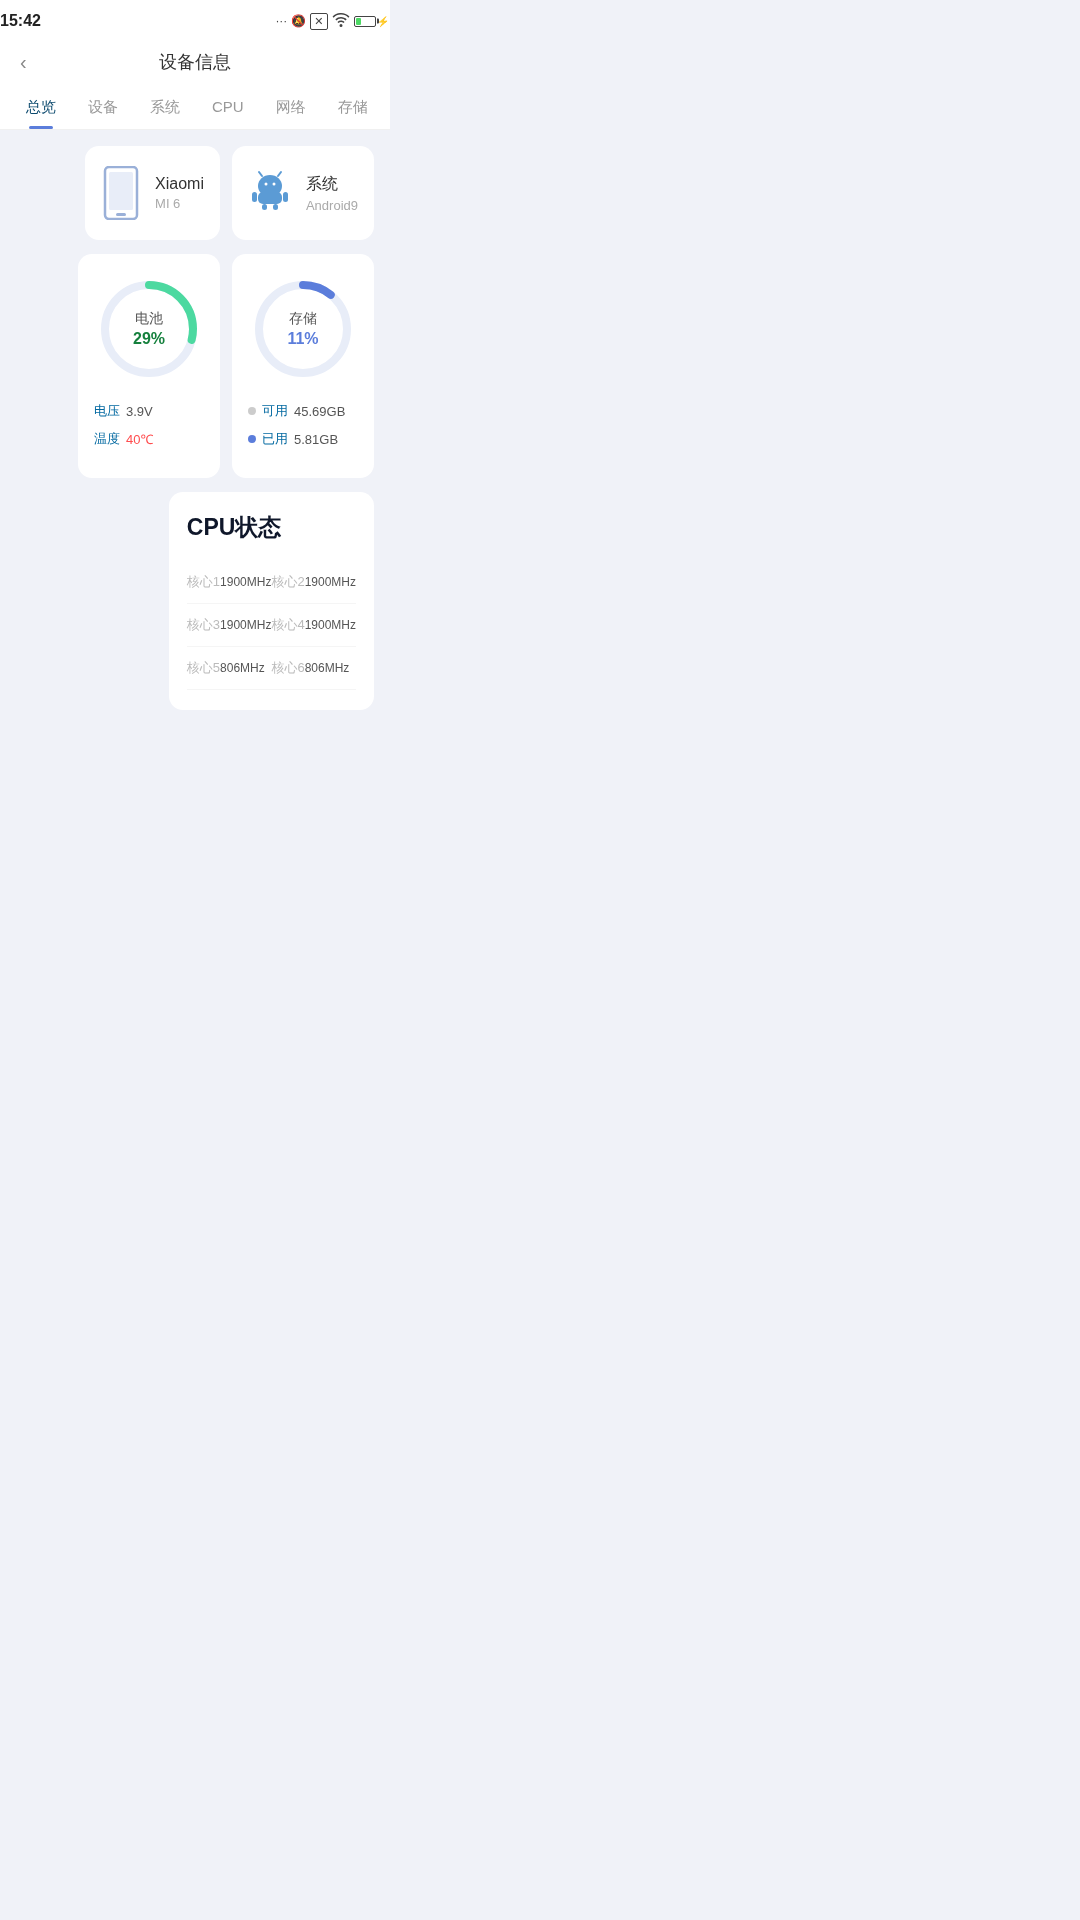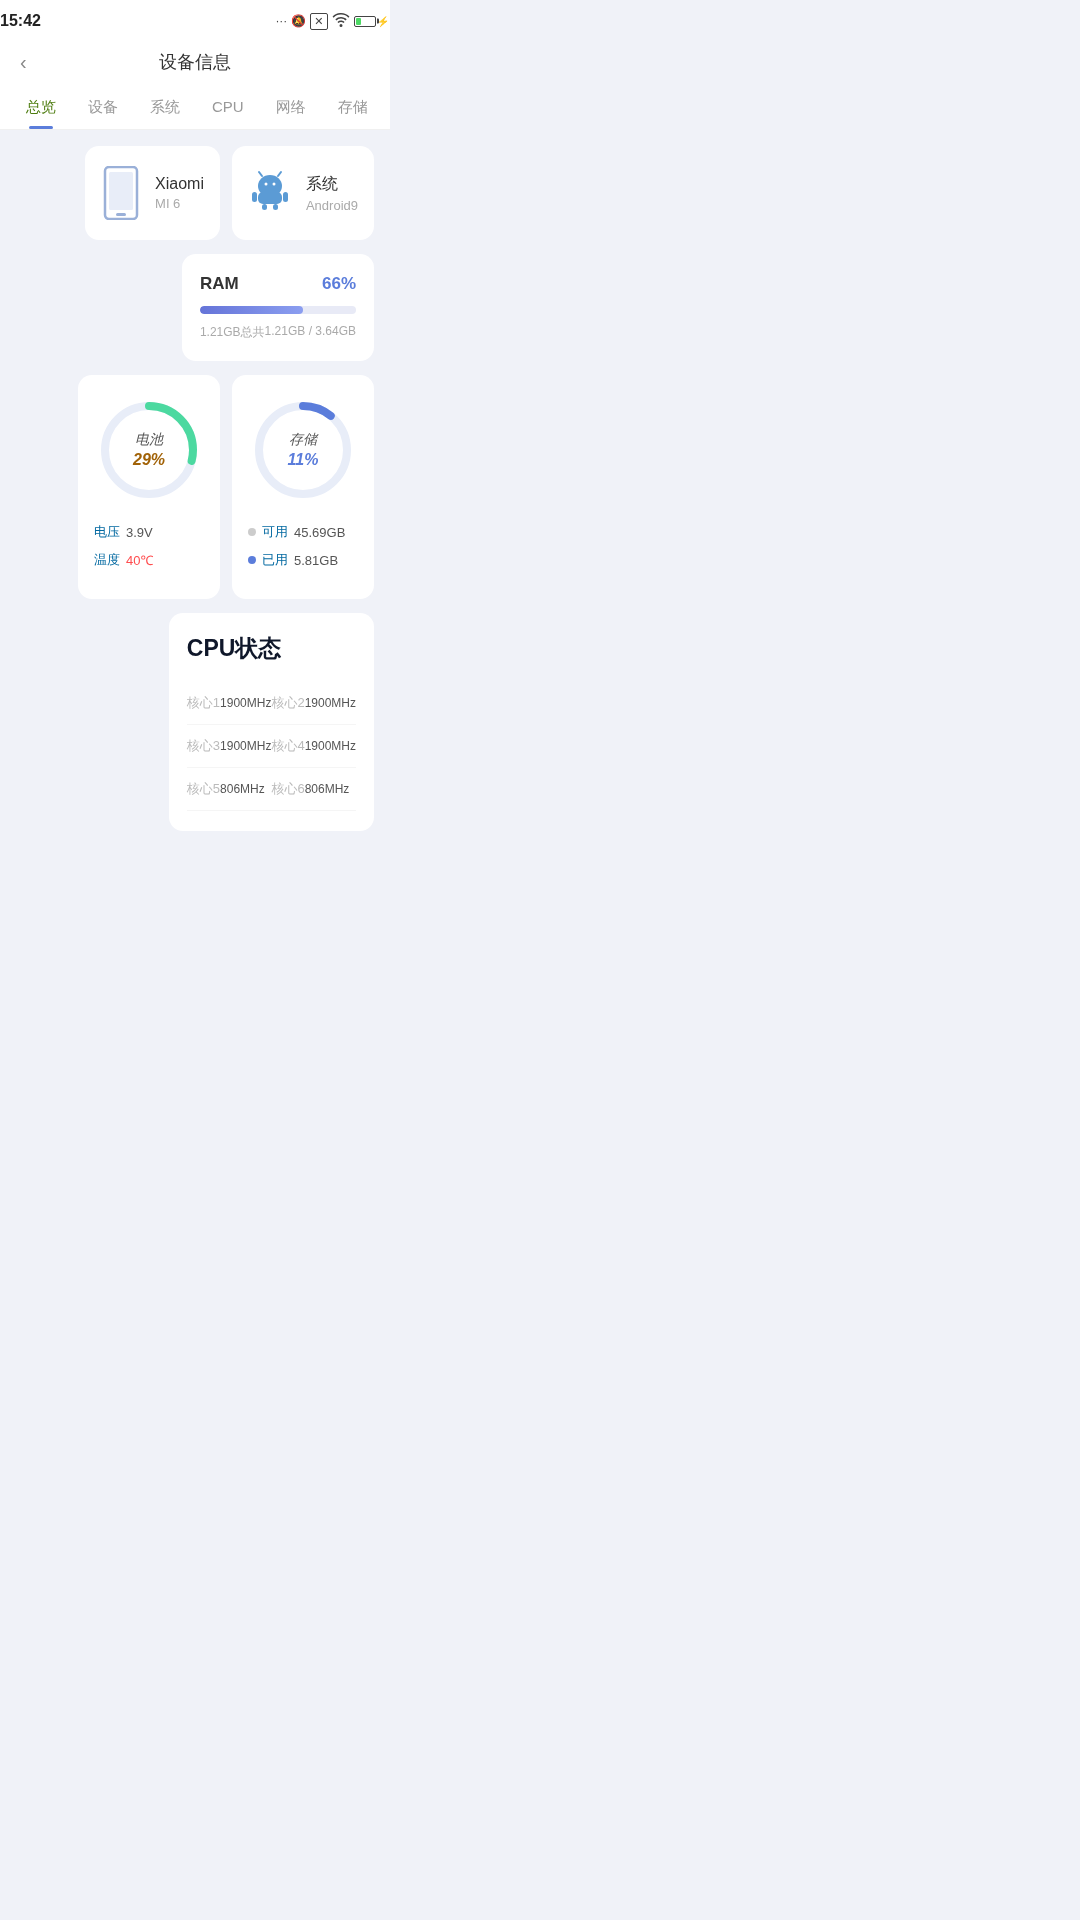--- a/index.html
+++ b/index.html
@@ -105,21 +105,21 @@
     .tab {
       padding: 12px 16px;
       font-size: 15px;
       color: #999;
       cursor: pointer;
       white-space: nowrap;
       position: relative;
       flex-shrink: 0;
     }
     .tab.active {
-      color: #4d7c0f;
+      color: #0c4a6e;
       font-weight: 500;
     }
     .tab.active::after {
       content: '';
       position: absolute;
       bottom: 0;
       left: 50%;
       transform: translateX(-50%);
       width: 24px;
       height: 3px;
@@ -244,32 +244,31 @@
       width: 110px;
       height: 110px;
       transform: rotate(-90deg);
     }
     .donut-label {
       position: absolute;
       top: 50%;
       left: 50%;
       transform: translate(-50%, -50%);
       text-align: center;
-      font-style: italic;
     }
     .donut-title {
       font-size: 14px;
       color: #555;
     }
     .donut-value {
       font-size: 16px;
       font-weight: 600;
       margin-top: 2px;
     }
-    .battery-color { color: #a16207; }
+    .battery-color { color: #15803d; }
     .storage-color { color: #5b7ddb; }
 
     .metric-detail {
       width: 100%;
     }
     .metric-detail-row {
       display: flex;
       align-items: center;
       gap: 6px;
       margin-bottom: 10px;
@@ -397,33 +396,20 @@
           <rect x="25" y="37" width="5" height="6" rx="2.5" fill="#5b9bd5"></rect>
         </svg>
       </div>
       <div>
         <div class="device-info-name">系统</div>
         <div class="device-info-sub">Android9</div>
       </div>
     </div>
   </div>
 
-  <div class="ram-card">
-    <div class="ram-header">
-      <span class="ram-label">RAM</span>
-      <span class="ram-percent">66%</span>
-    </div>
-    <div class="progress-bar">
-      <div class="progress-fill" style="width: 66%;"></div>
-    </div>
-    <div class="ram-stats">
-      <span class="ram-stat">1.21GB总共</span>
-      <span class="ram-stat">1.21GB / 3.64GB</span>
-    </div>
-  </div>
 
   <div class="metrics-row">
 
     <div class="metric-card">
       <div class="donut-wrap">
         <svg viewBox="0 0 110 110">
 
           <circle cx="55" cy="55" r="44" fill="none" stroke="#e8edf8" stroke-width="8"></circle>
 
           <circle cx="55" cy="55" r="44" fill="none" stroke="#4cd9a0" stroke-width="8" stroke-dasharray="80 196" stroke-linecap="round"></circle>

